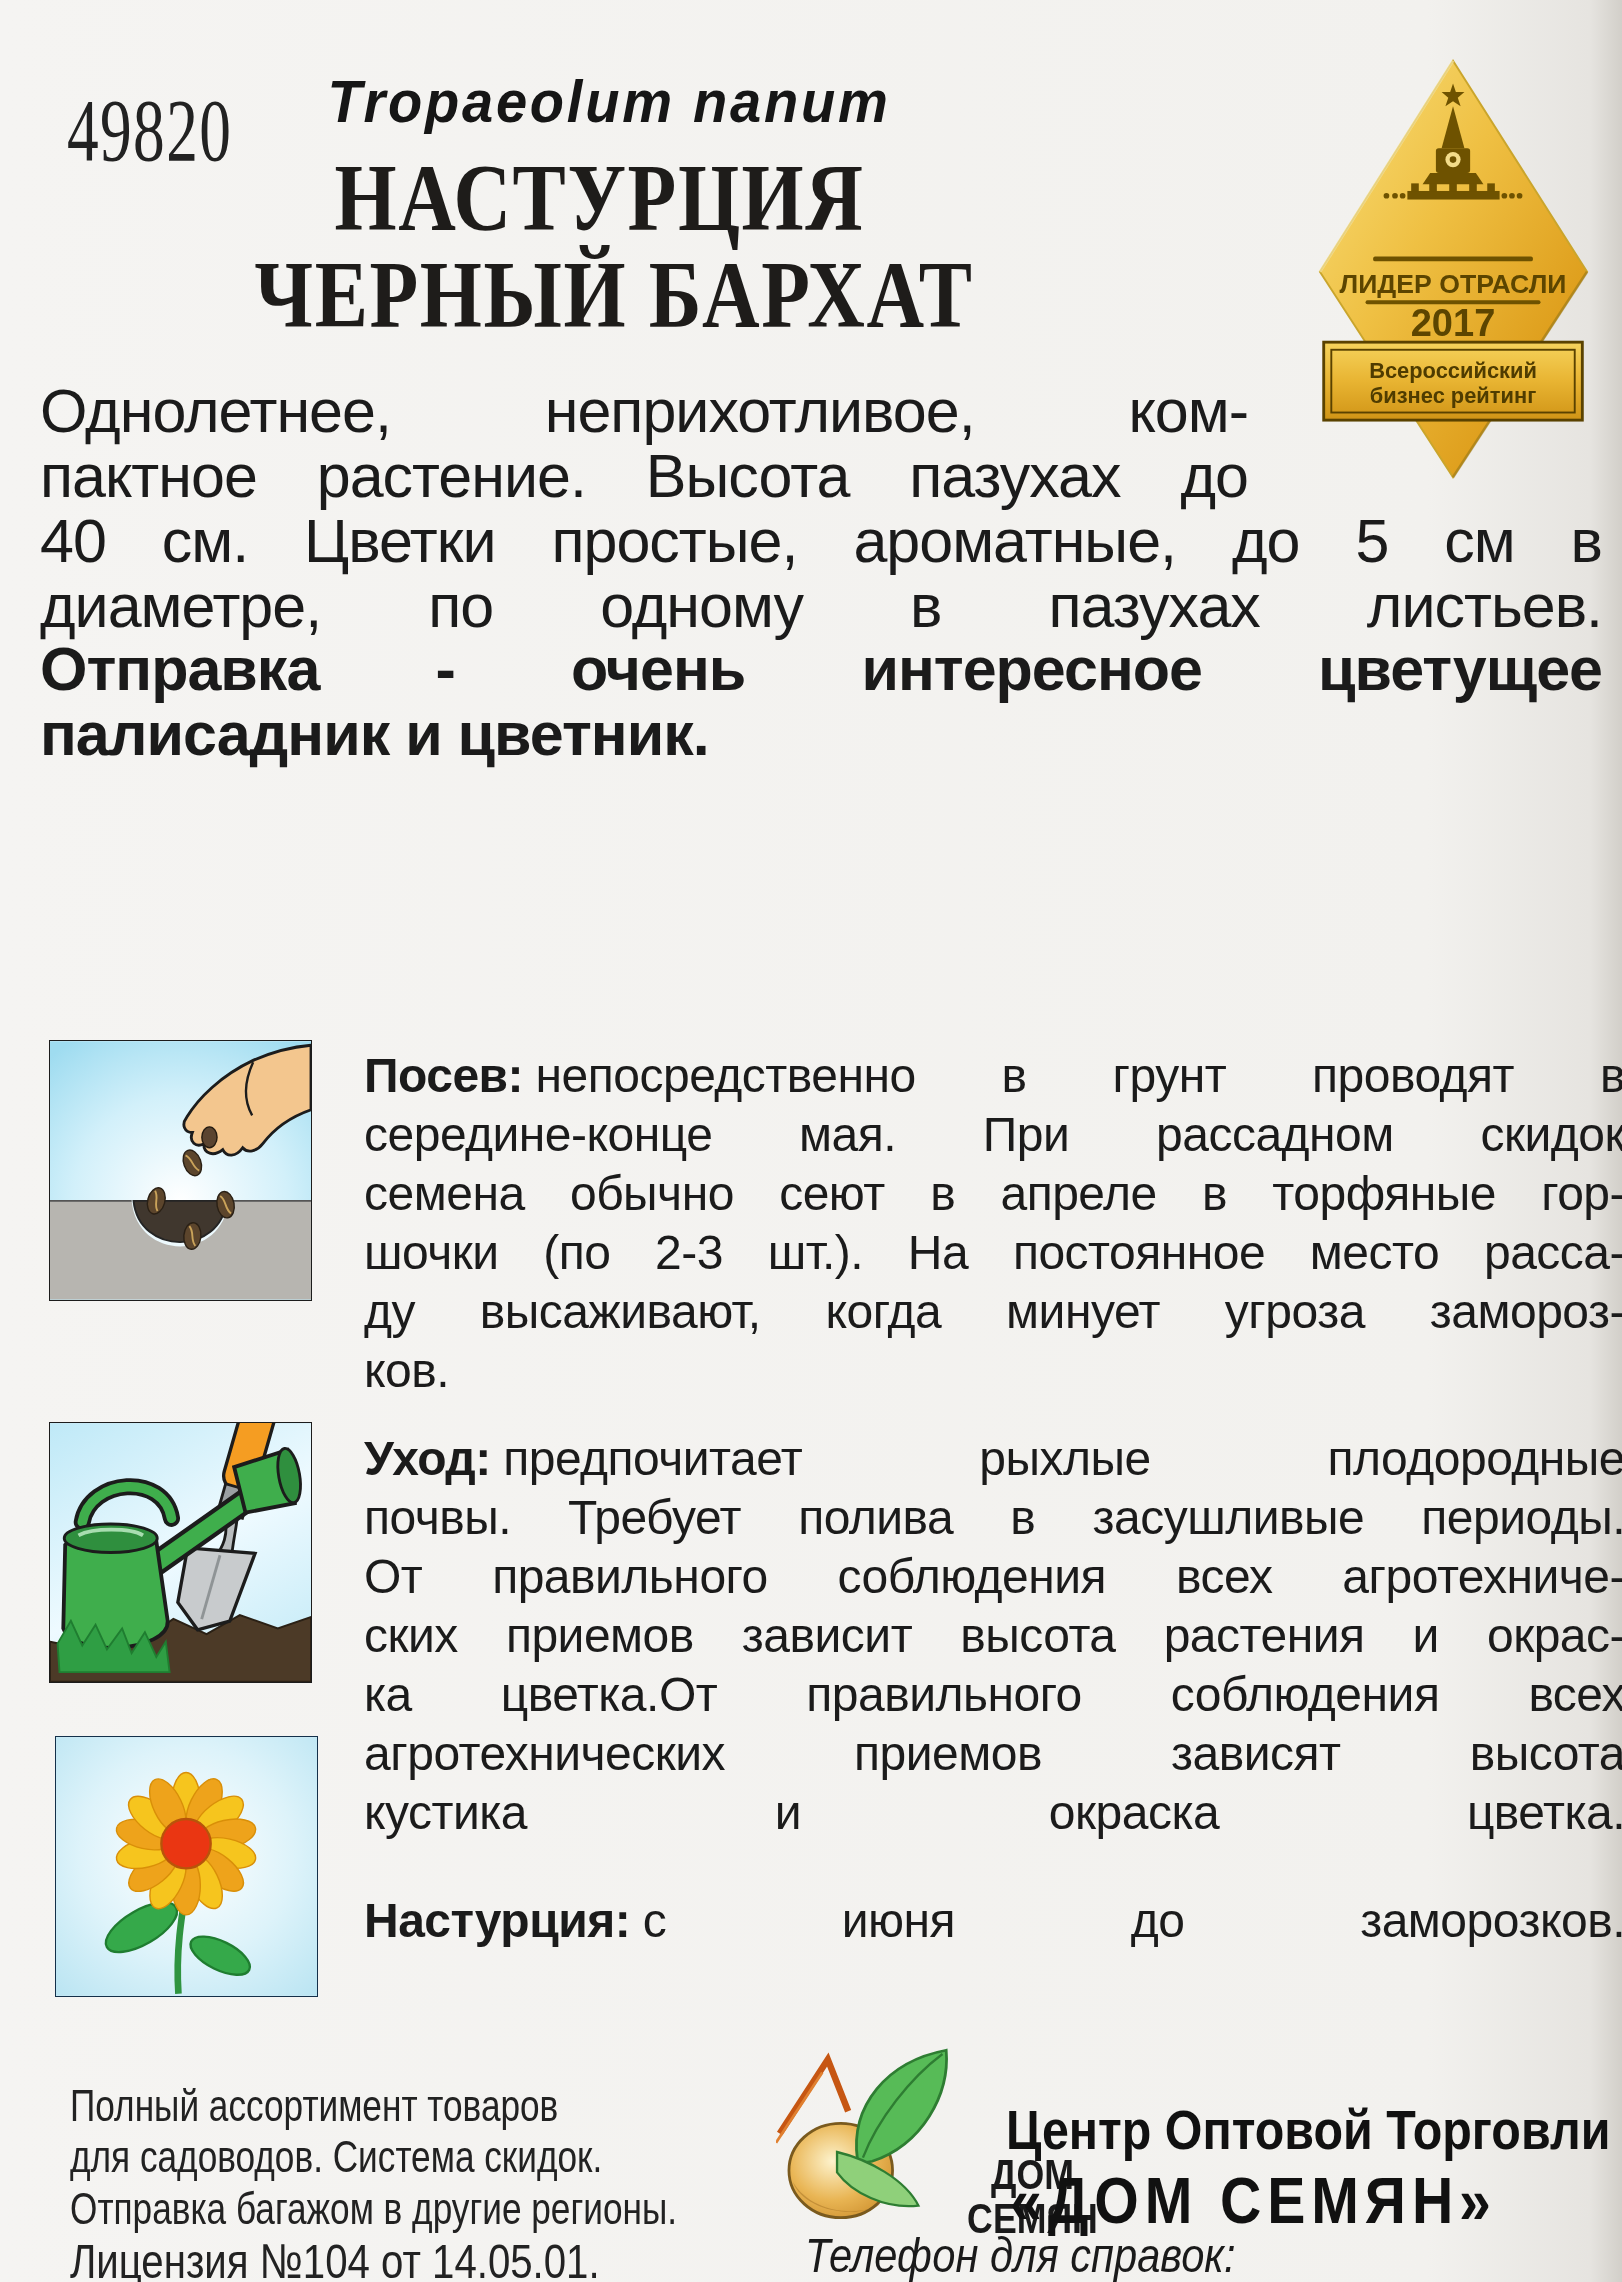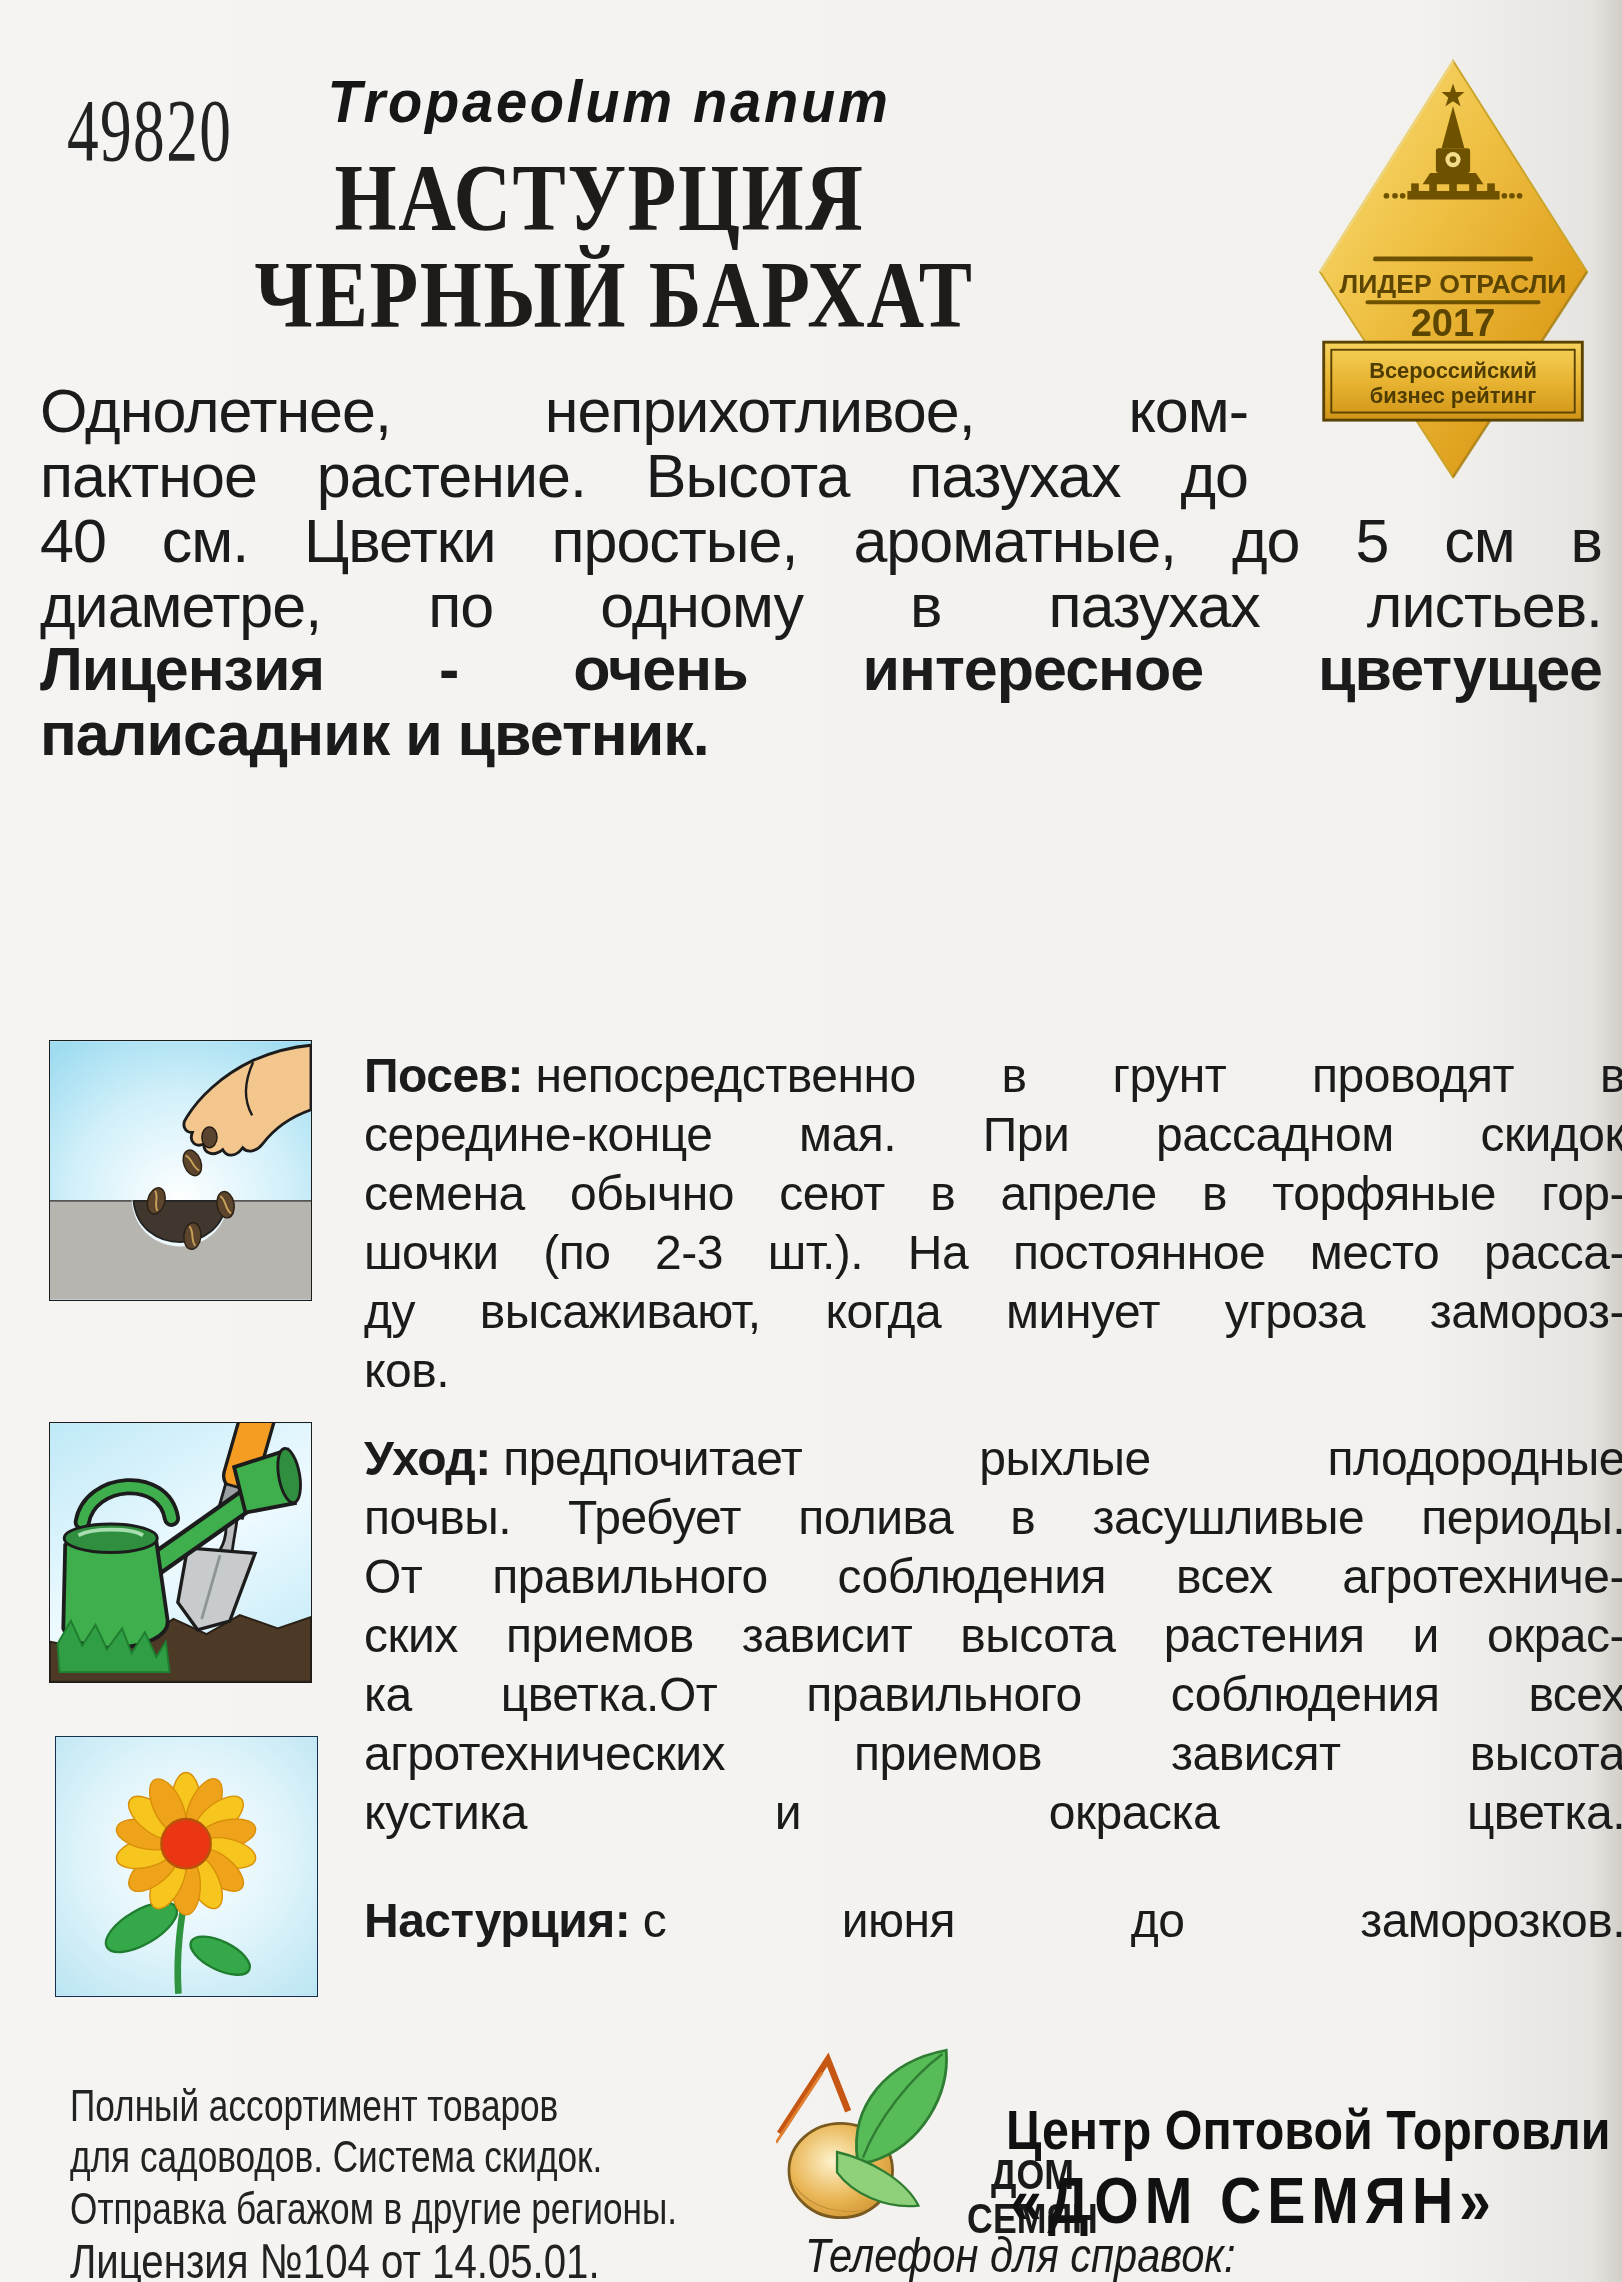--- a/index.html
+++ b/index.html
@@ -106,21 +106,21 @@
 </div>
 
 <div class="abs descblock">
   <div class="jline wrapbadge">Однолетнее, неприхотливое, ком-</div>
   <div class="jline wrapbadge">пактное растение. Высота пазухах до</div>
   <div class="jline">40 см. Цветки простые, ароматные, до 5 см в</div>
   <div class="jline">диаметре, по одному в пазухах листьев.</div>
 </div>
 
 <div class="abs boldblock">
-  <div class="jline">Лицензия - очень интересное цветущее</div>
+  <div class="jline">Отправка - очень интересное цветущее</div>
   <div class="jline lastleft">палисадник и  цветник.</div>
 </div>
 
 <div class="abs iconbox" style="top:1040px;">
   <svg viewBox="0 0 275 272">
     <defs>
       <radialGradient id="sky1" cx="0.5" cy="0.62" r="0.75">
         <stop offset="0" stop-color="#ffffff"></stop>
           <stop offset="0.55" stop-color="#d2f0fa"></stop>
         <stop offset="1" stop-color="#9fdcf0"></stop>

